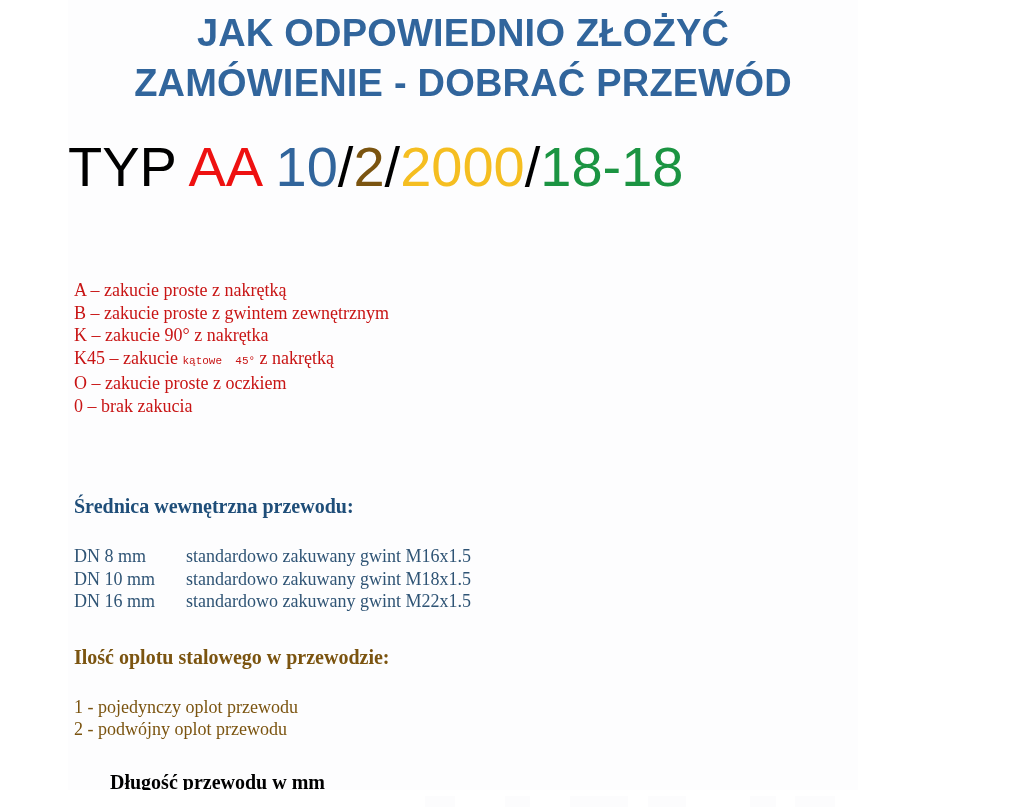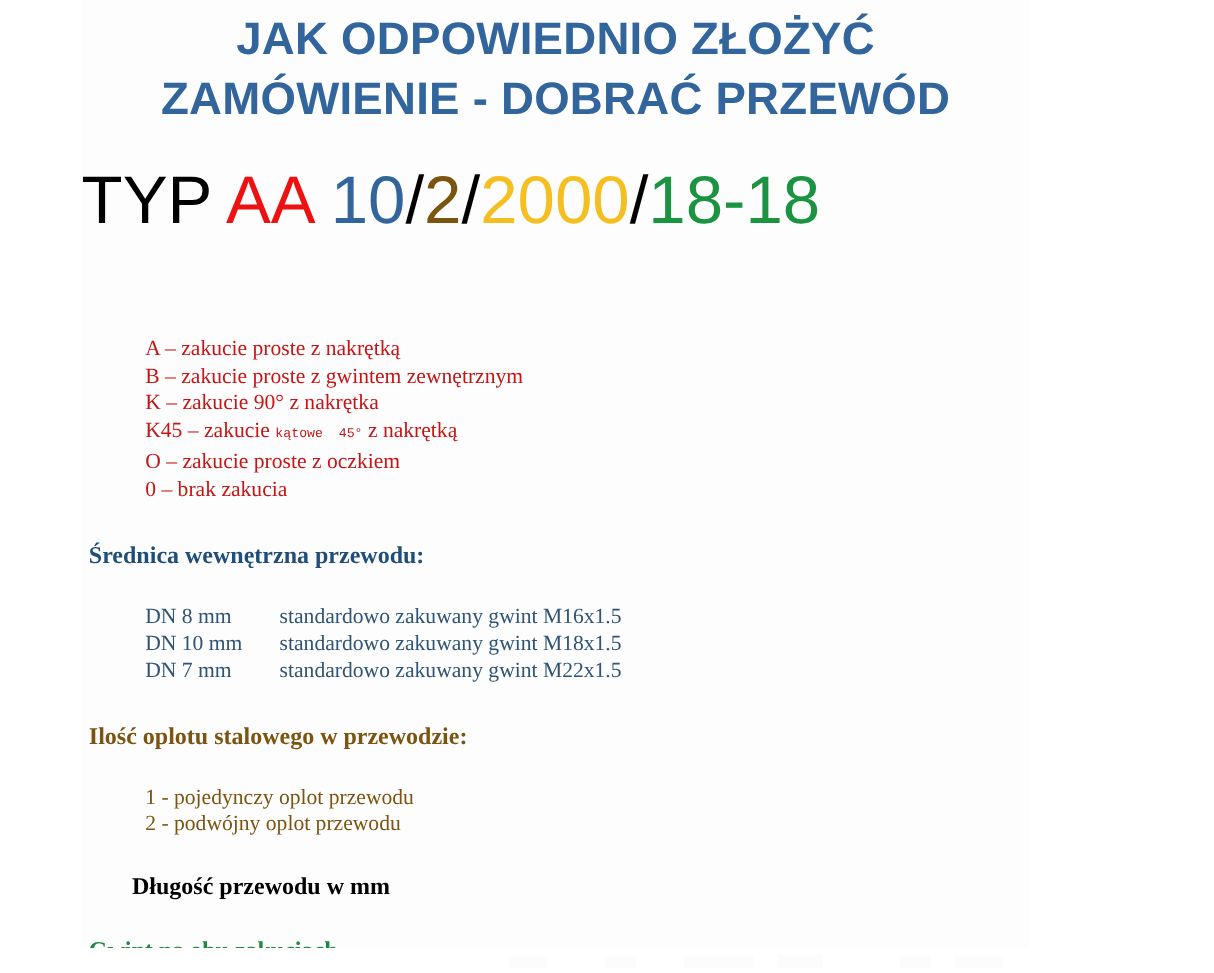--- a/index.html
+++ b/index.html
@@ -76,28 +76,27 @@
     font-weight: bold;
     font-size: 20px;
     line-height: 24px;
     white-space: nowrap;
   }
   .sec-list {
     font-family: "Liberation Serif", serif;
     font-weight: normal;
     font-size: 18px;
     line-height: 22.5px;
-    margin-left: 47px;
   }
   .sec-list .row { white-space: pre; }
   .dn-row { white-space: pre; }
   .dn-label { display: inline-block; width: 112px; }
 
   .c-red    { color: #C81414; }
-  .c-blue-h { color: #1F4E79; }
+  .c-blue-h { color: #1F4E79; margin-top: 44px; }
   .c-blue-b { color: #2F5475; }
   .c-brown  { color: #7B5410; }
   .c-gold   { color: #000000; margin-left: 36px; }
   .c-green  { color: #1B8A3E; }
 
   .gap-after-head { height: 27px; }
   .gap-section-red   { height: 33px; }
   .gap-section-blue  { height: 32px; }
   .gap-section-brown { height: 29px; }
   .gap-section-gold  { height: 29px; }
@@ -150,21 +149,21 @@
     </div>
 
     <div class="gap-section-red"></div>
 
     <div class="sec">
       <div class="sec-head c-blue-h">Średnica wewnętrzna przewodu:</div>
       <div class="gap-after-head"></div>
       <div class="sec-list c-blue-b">
         <div class="dn-row"><span class="dn-label">DN 8 mm</span><span>standardowo zakuwany gwint M16x1.5</span></div>
         <div class="dn-row"><span class="dn-label">DN 10 mm</span><span>standardowo zakuwany gwint M18x1.5</span></div>
-        <div class="dn-row"><span class="dn-label">DN 7 mm</span><span>standardowo zakuwany gwint M22x1.5</span></div>
+        <div class="dn-row"><span class="dn-label">DN 16 mm</span><span>standardowo zakuwany gwint M22x1.5</span></div>
       </div>
     </div>
 
     <div class="gap-section-blue"></div>
 
     <div class="sec">
       <div class="sec-head c-brown">Ilość oplotu stalowego w przewodzie:</div>
       <div class="gap-after-head"></div>
       <div class="sec-list c-brown">
         <div class="row">1 - pojedynczy oplot przewodu</div>

